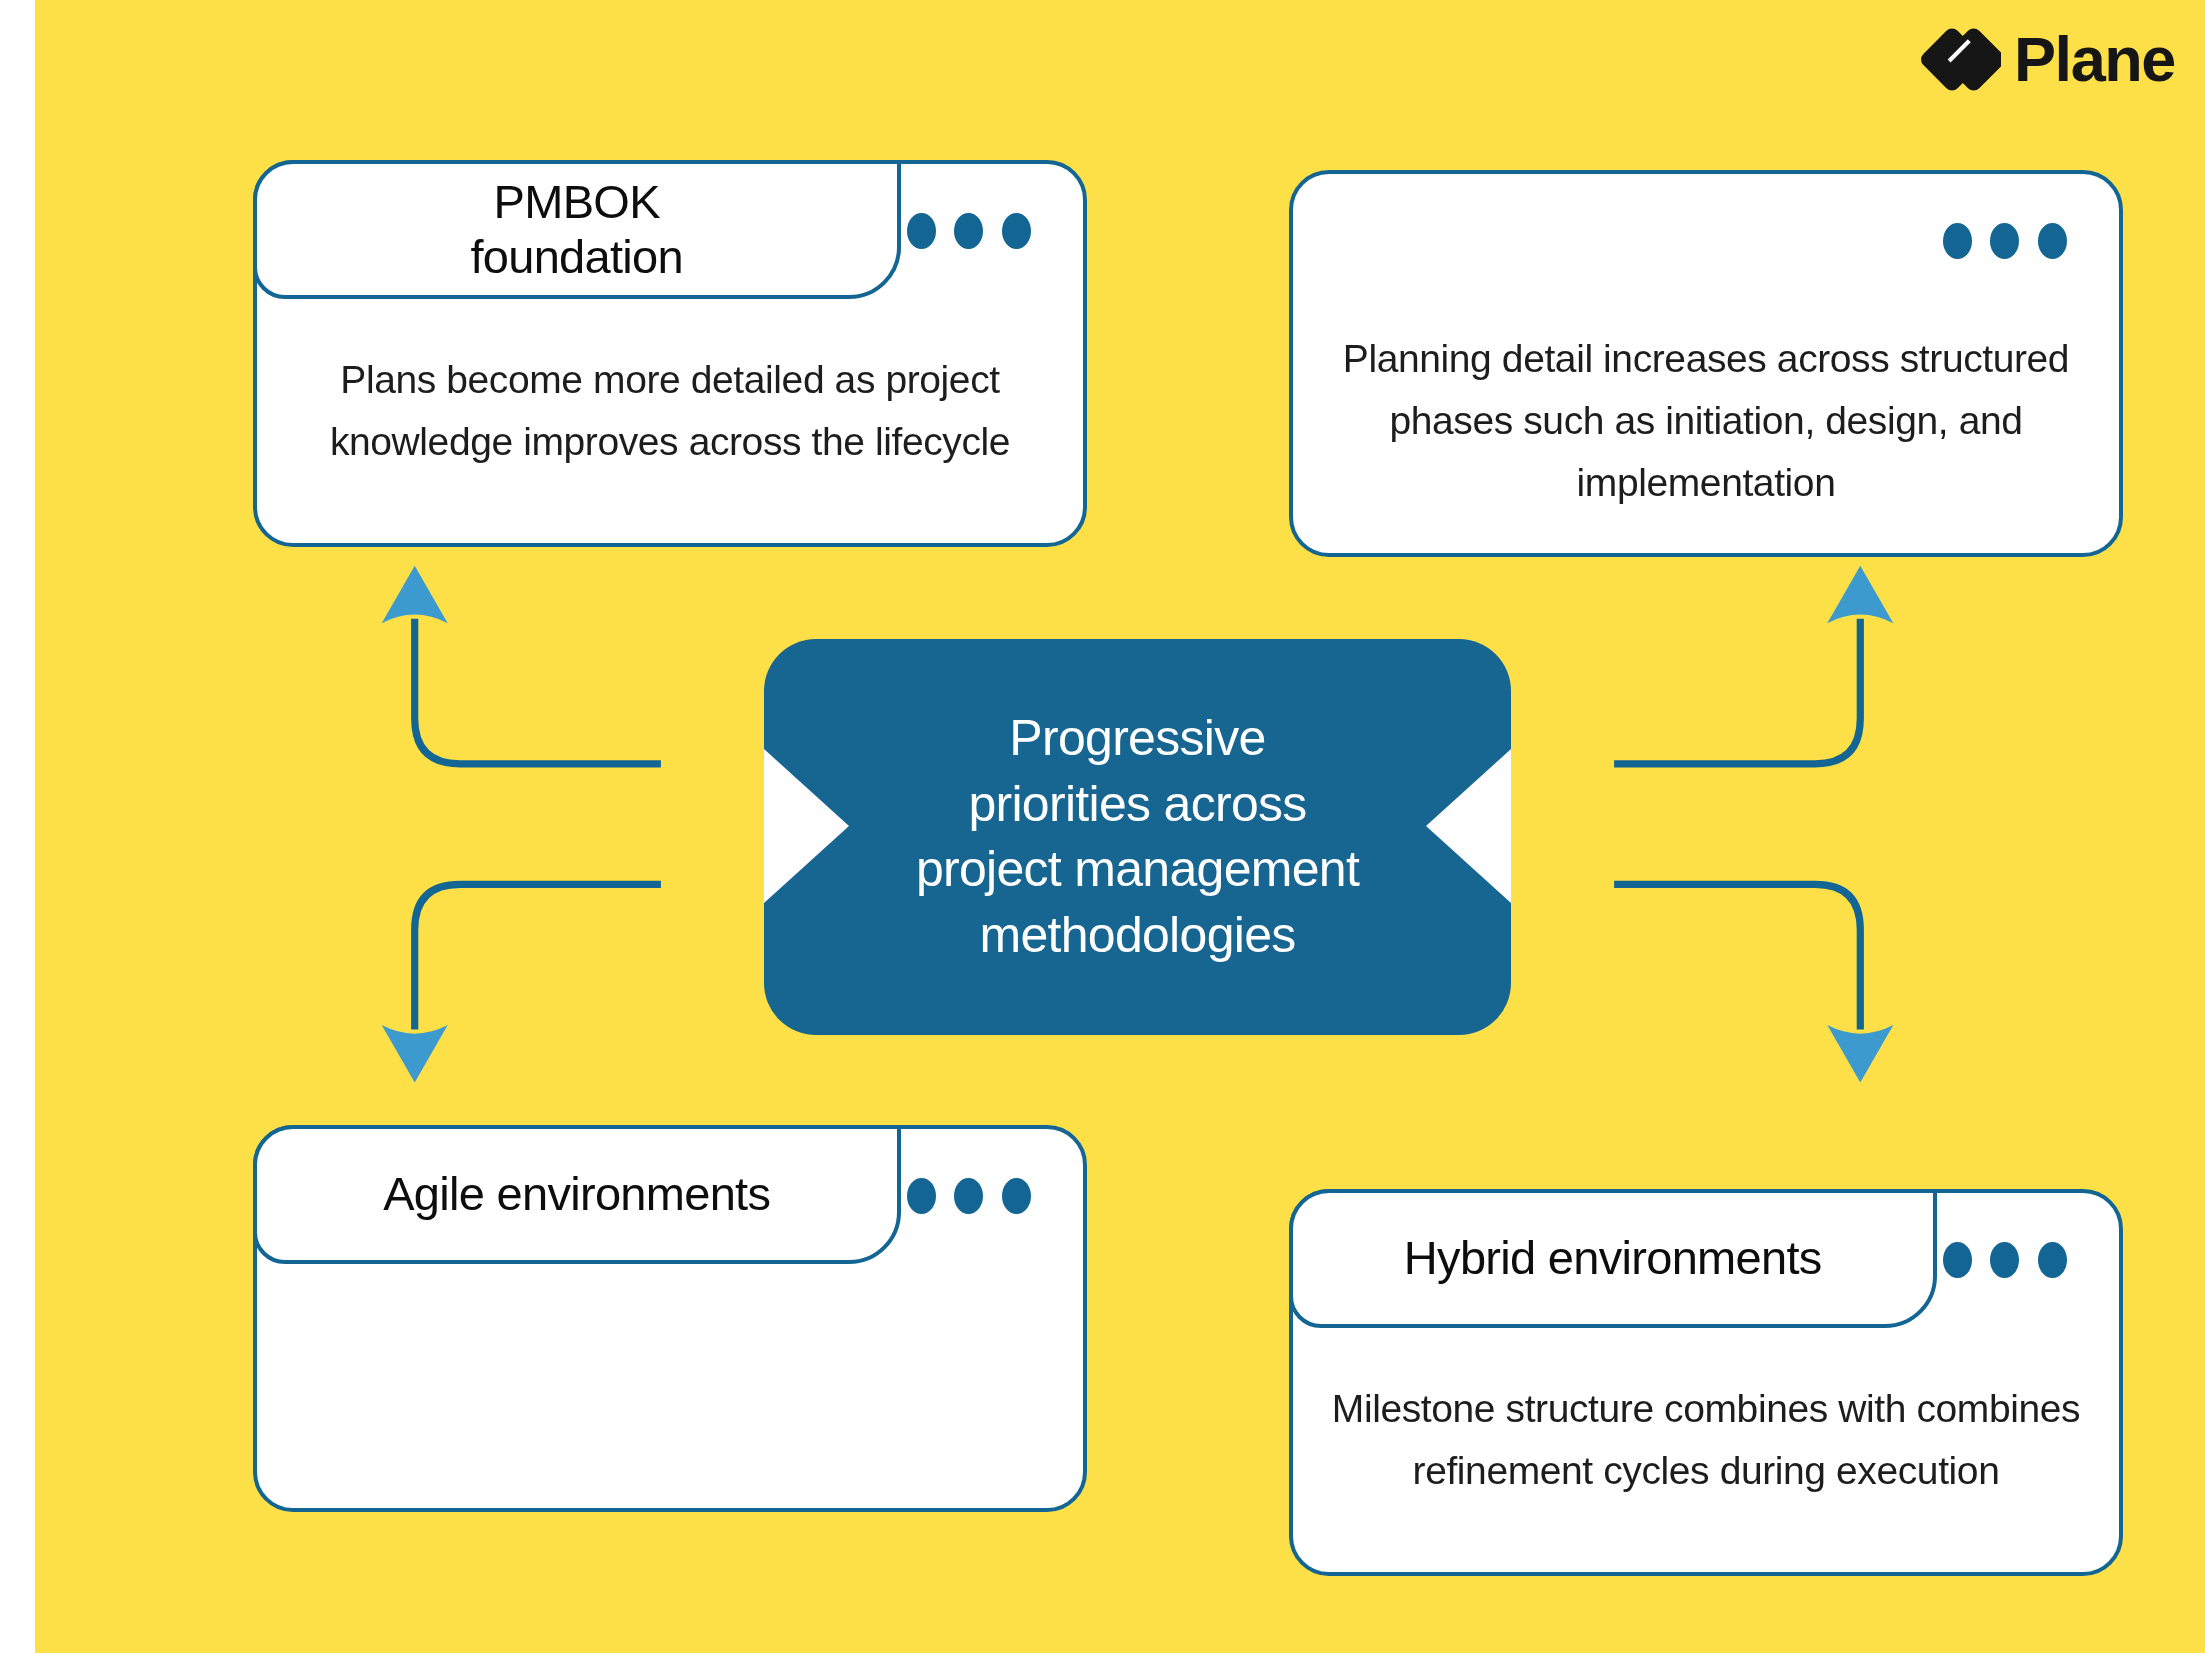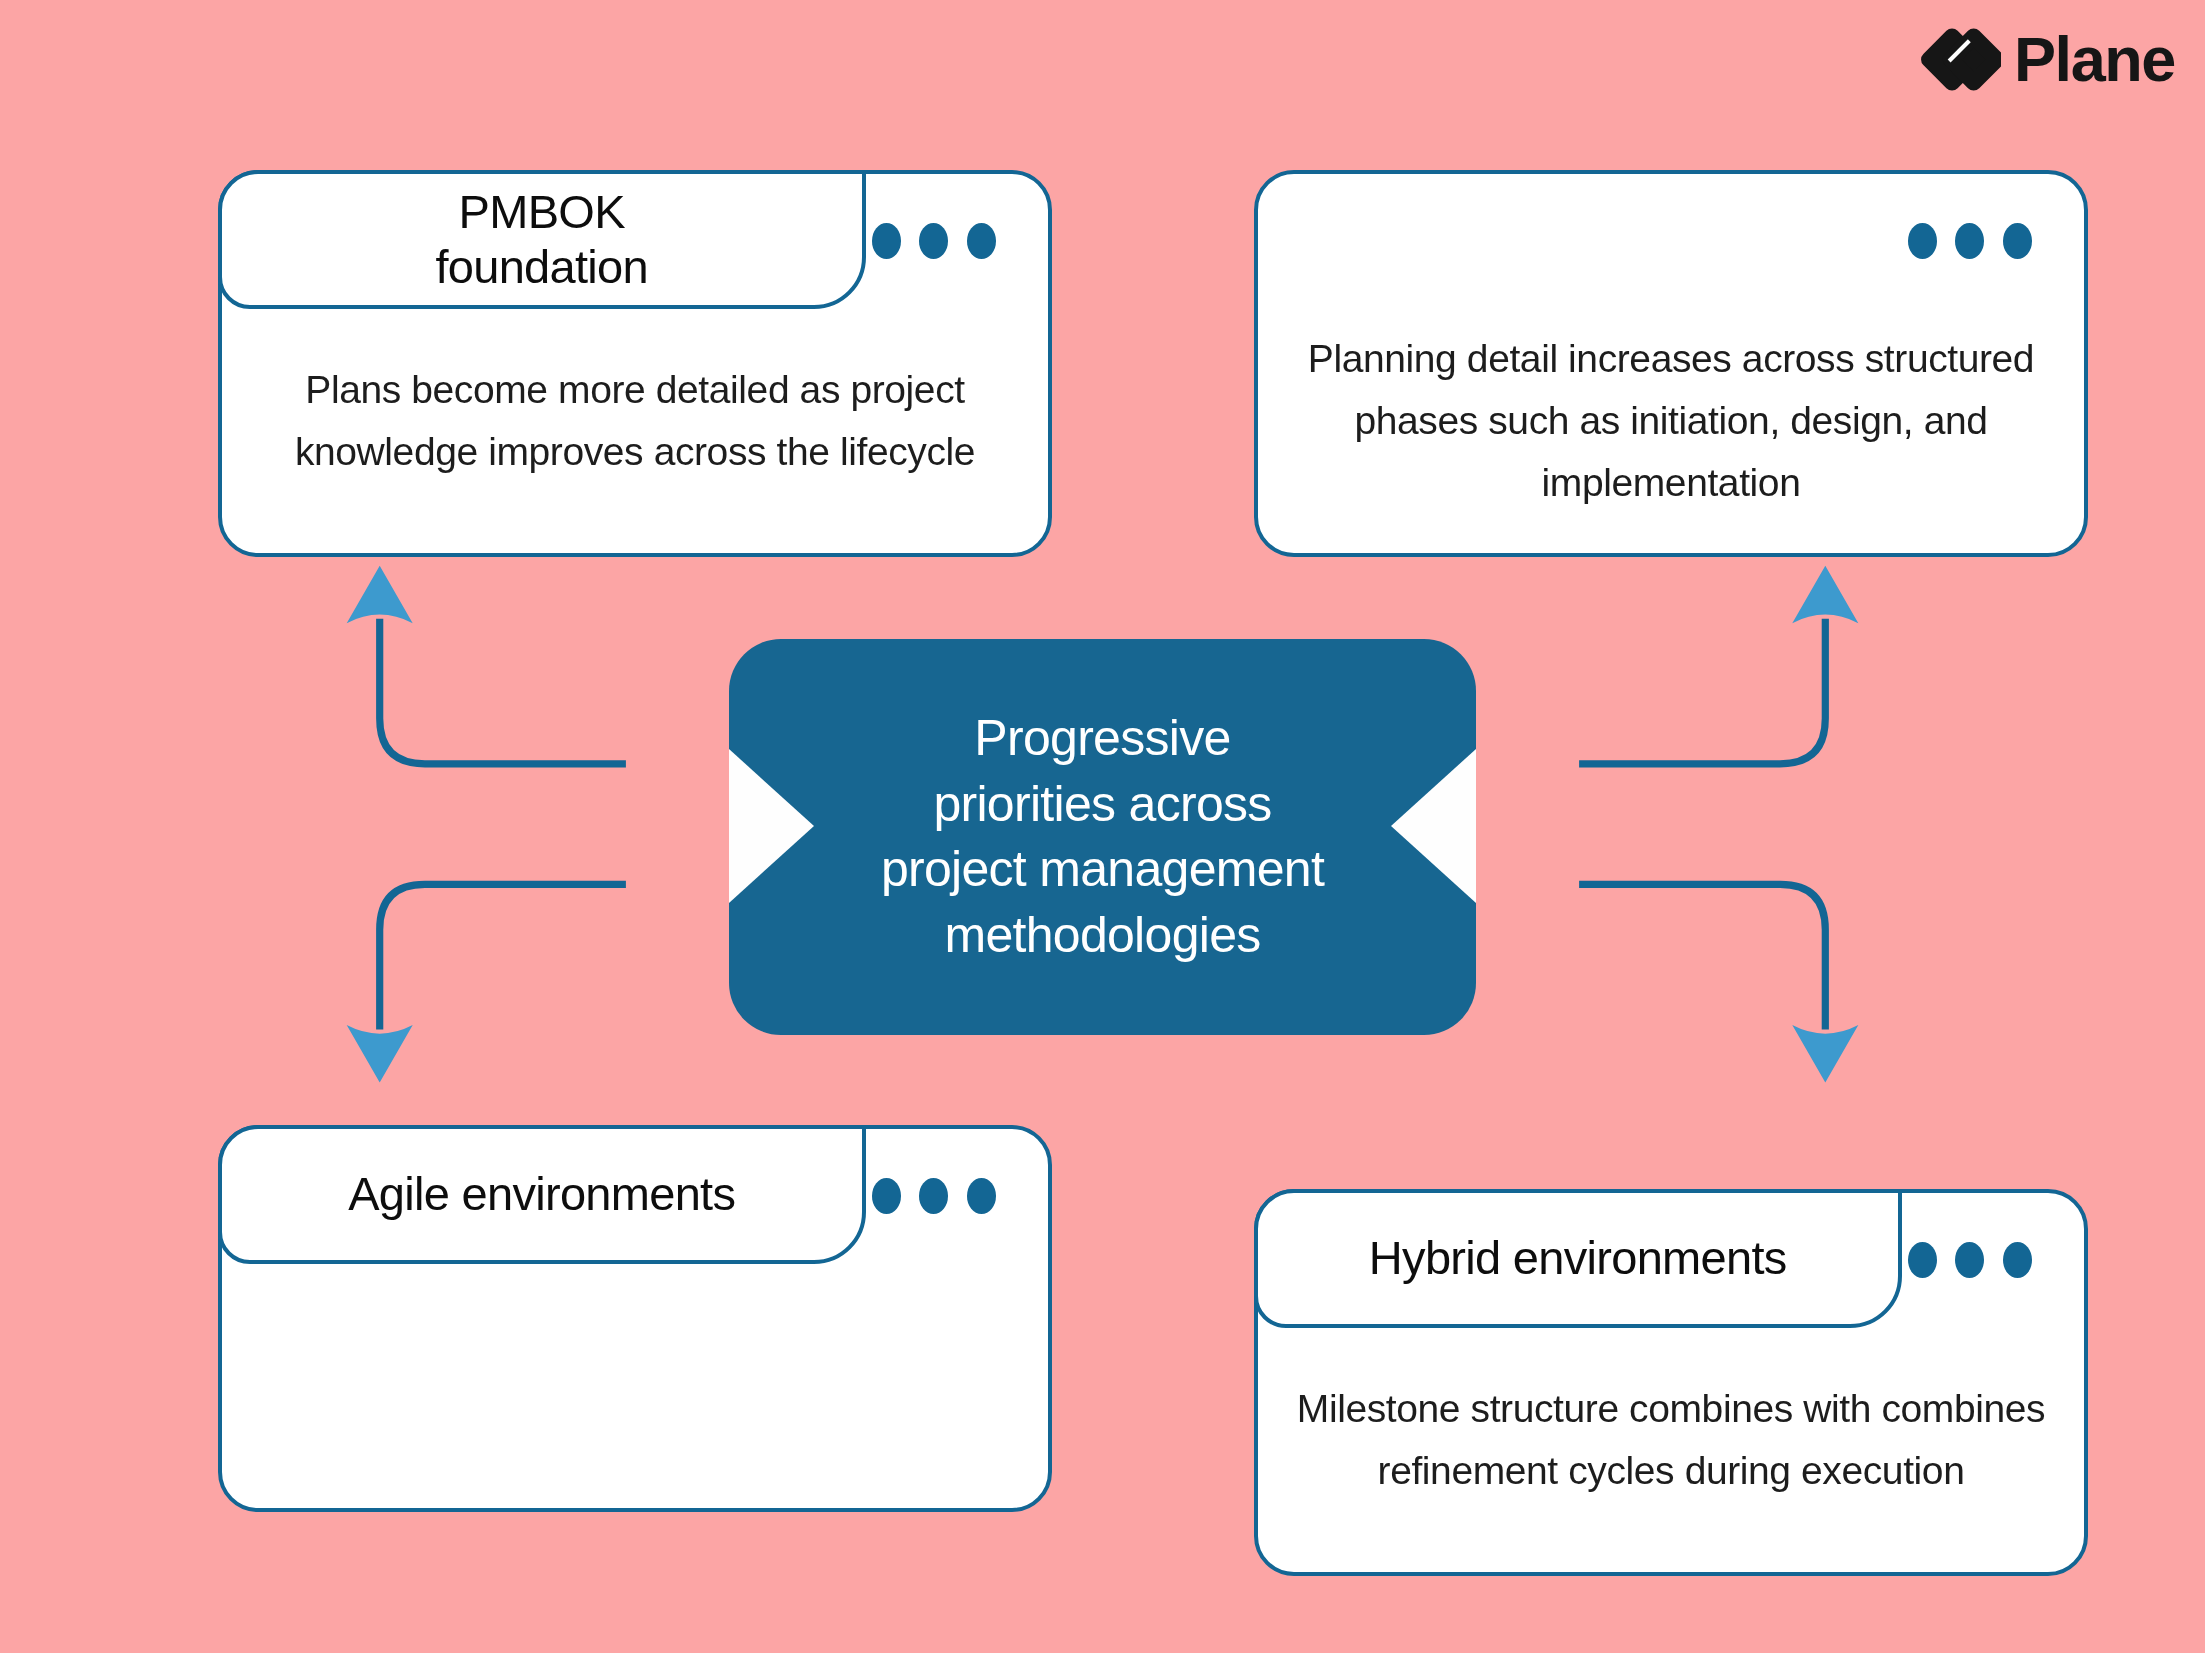--- a/index.html
+++ b/index.html
@@ -1,28 +1,28 @@
 <!DOCTYPE html>
 <html style="font-size:11.5px"><head>
 <meta charset="utf-8">
 <style>
   html,body{margin:0;padding:0;background:#ffffff;}
   body{width:2205px;height:1654px;position:relative;overflow:hidden;
        font-family:"Liberation Sans",sans-serif;}
-  .canvas{position:absolute;inset:0;background:#fca5a5;}
+  .canvas{position:absolute;inset:0;background:#fde047;margin-left:35px;}
 
   
   .brand{position:absolute;top:21.5px;right:30px;display:flex;align-items:center;gap:13px;}
   .brand svg{display:block;}
   .brand-name{font-size:63px;font-weight:700;color:#161616;letter-spacing:-1.4px;}
 
   
   .card{position:absolute;width:826px;height:379px;background:#ffffff;
         border:4.3px solid #136694;border-radius:40px;}
-  .card-tl{left:218px;top:170px;}
+  .card-tl{left:218px;top:160px;}
   .card-tr{left:1254px;top:170px;}
   .card-bl{left:218px;top:1125px;}
   .card-br{left:1254px;top:1189px;}
 
   .tab{position:absolute;left:-4.3px;top:-4.3px;width:640px;height:131px;background:#ffffff;
        border:4.3px solid #136694;border-radius:40px 0 52px 32px;
        display:flex;align-items:center;justify-content:center;z-index:2;}
   .tab-title{font-size:47px;line-height:1.18;font-weight:500;color:#0d0d0d;
              text-align:center;white-space:pre-line;letter-spacing:-0.7px;}
 

